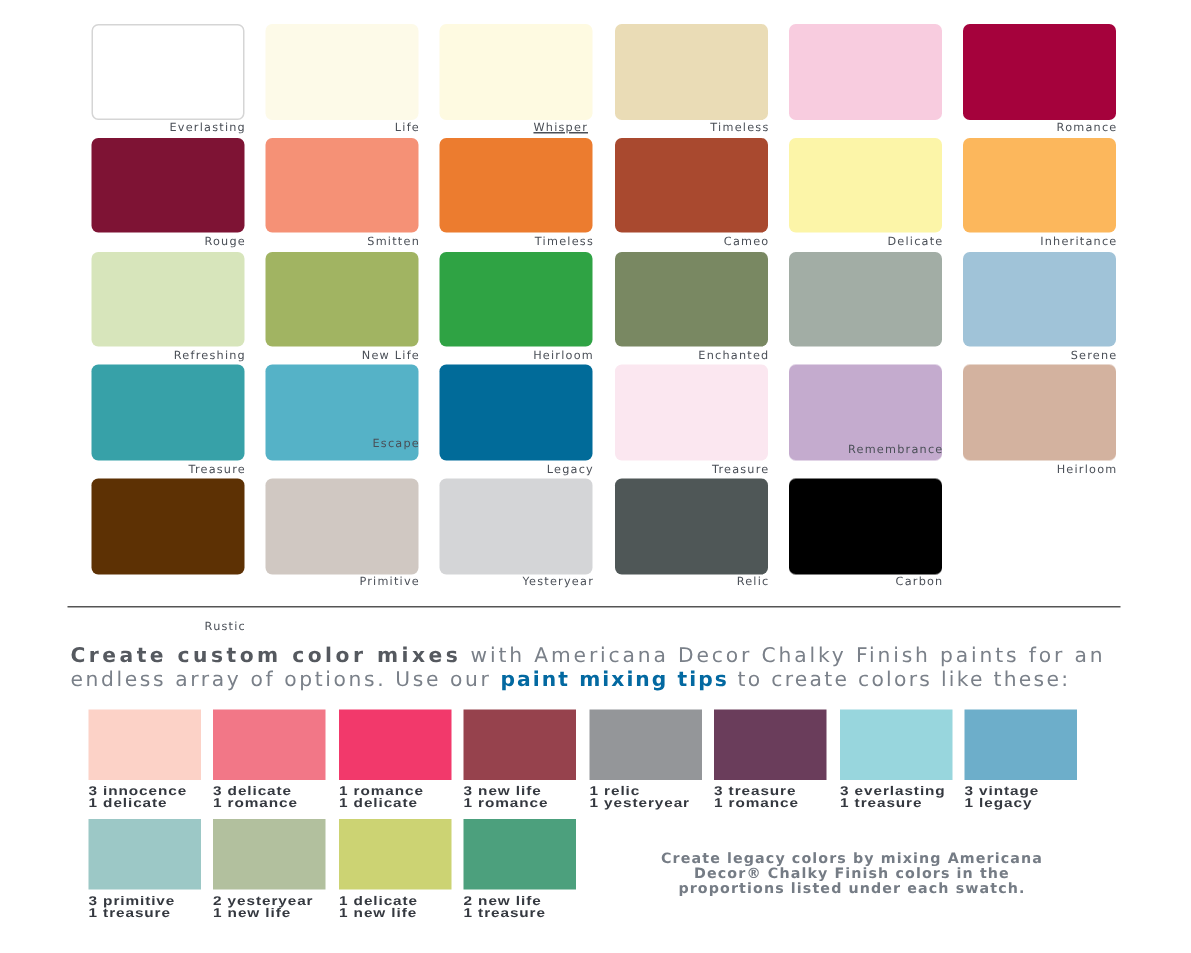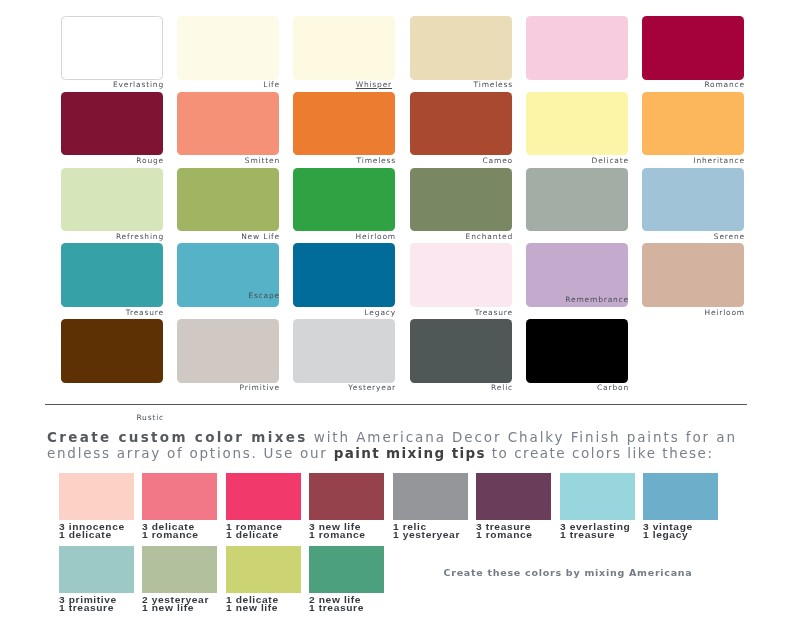--- a/index.html
+++ b/index.html
@@ -18,21 +18,21 @@
 
   
   .divider{position:absolute;left:45px;top:404px;width:702px;height:1px;background:#555;}
 
   
   .headline{position:absolute;left:47px;top:429.3px;width:760px;font-size:13.5px;
             font-family:"DejaVu Sans",sans-serif;line-height:16.1px;color:#7a8089;
             white-space:nowrap;}
   .headline .hl{display:block;}
   .headline b{font-weight:bold;color:#55595f;}
-  .headline a{color:#404040;font-weight:bold;text-decoration:none;}
+  .headline a{color:#0369a1;font-weight:bold;text-decoration:none;}
 
   
   .mix-area{position:absolute;left:0;top:0;width:794px;height:635px;}
   .mix{position:absolute;width:75px;height:47px;}
   .mix-label{position:absolute;width:100px;font-size:8.4px;
              font-family:"Liberation Sans",sans-serif;letter-spacing:0.5px;line-height:8.1px;
              font-weight:bold;color:#34383f;white-space:nowrap;
              transform:scaleX(1.22);transform-origin:0 0;}
 
   
@@ -133,15 +133,15 @@
       <div class="mix" style="left: 58.5px; top: 546px; background: rgb(156, 200, 198);"></div>
       <div class="mix-label" style="left: 58.5px; top: 595.6px;"><span>3 primitive</span><br><span>1 treasure</span></div>
       <div class="mix" style="left: 142px; top: 546px; background: rgb(178, 192, 158);"></div>
       <div class="mix-label" style="left: 142px; top: 595.6px;"><span>2 yesteryear</span><br><span>1 new life</span></div>
       <div class="mix" style="left: 225.5px; top: 546px; background: rgb(204, 211, 115);"></div>
       <div class="mix-label" style="left: 225.5px; top: 595.6px;"><span>1 delicate</span><br><span>1 new life</span></div>
       <div class="mix" style="left: 309px; top: 546px; background: rgb(76, 160, 125);"></div>
       <div class="mix-label" style="left: 309px; top: 595.6px;"><span>2 new life</span><br><span>1 treasure</span></div>
     </div>
 
-  <div class="note"><span>Create these colors by mixing Americana</span><br><br></div>
+  <div class="note"><span>Create legacy colors by mixing Americana</span><br><span>Decor® Chalky Finish colors in the</span><br><span>proportions listed under each swatch.</span></div>
 
 </div>
 
 </body></html>

